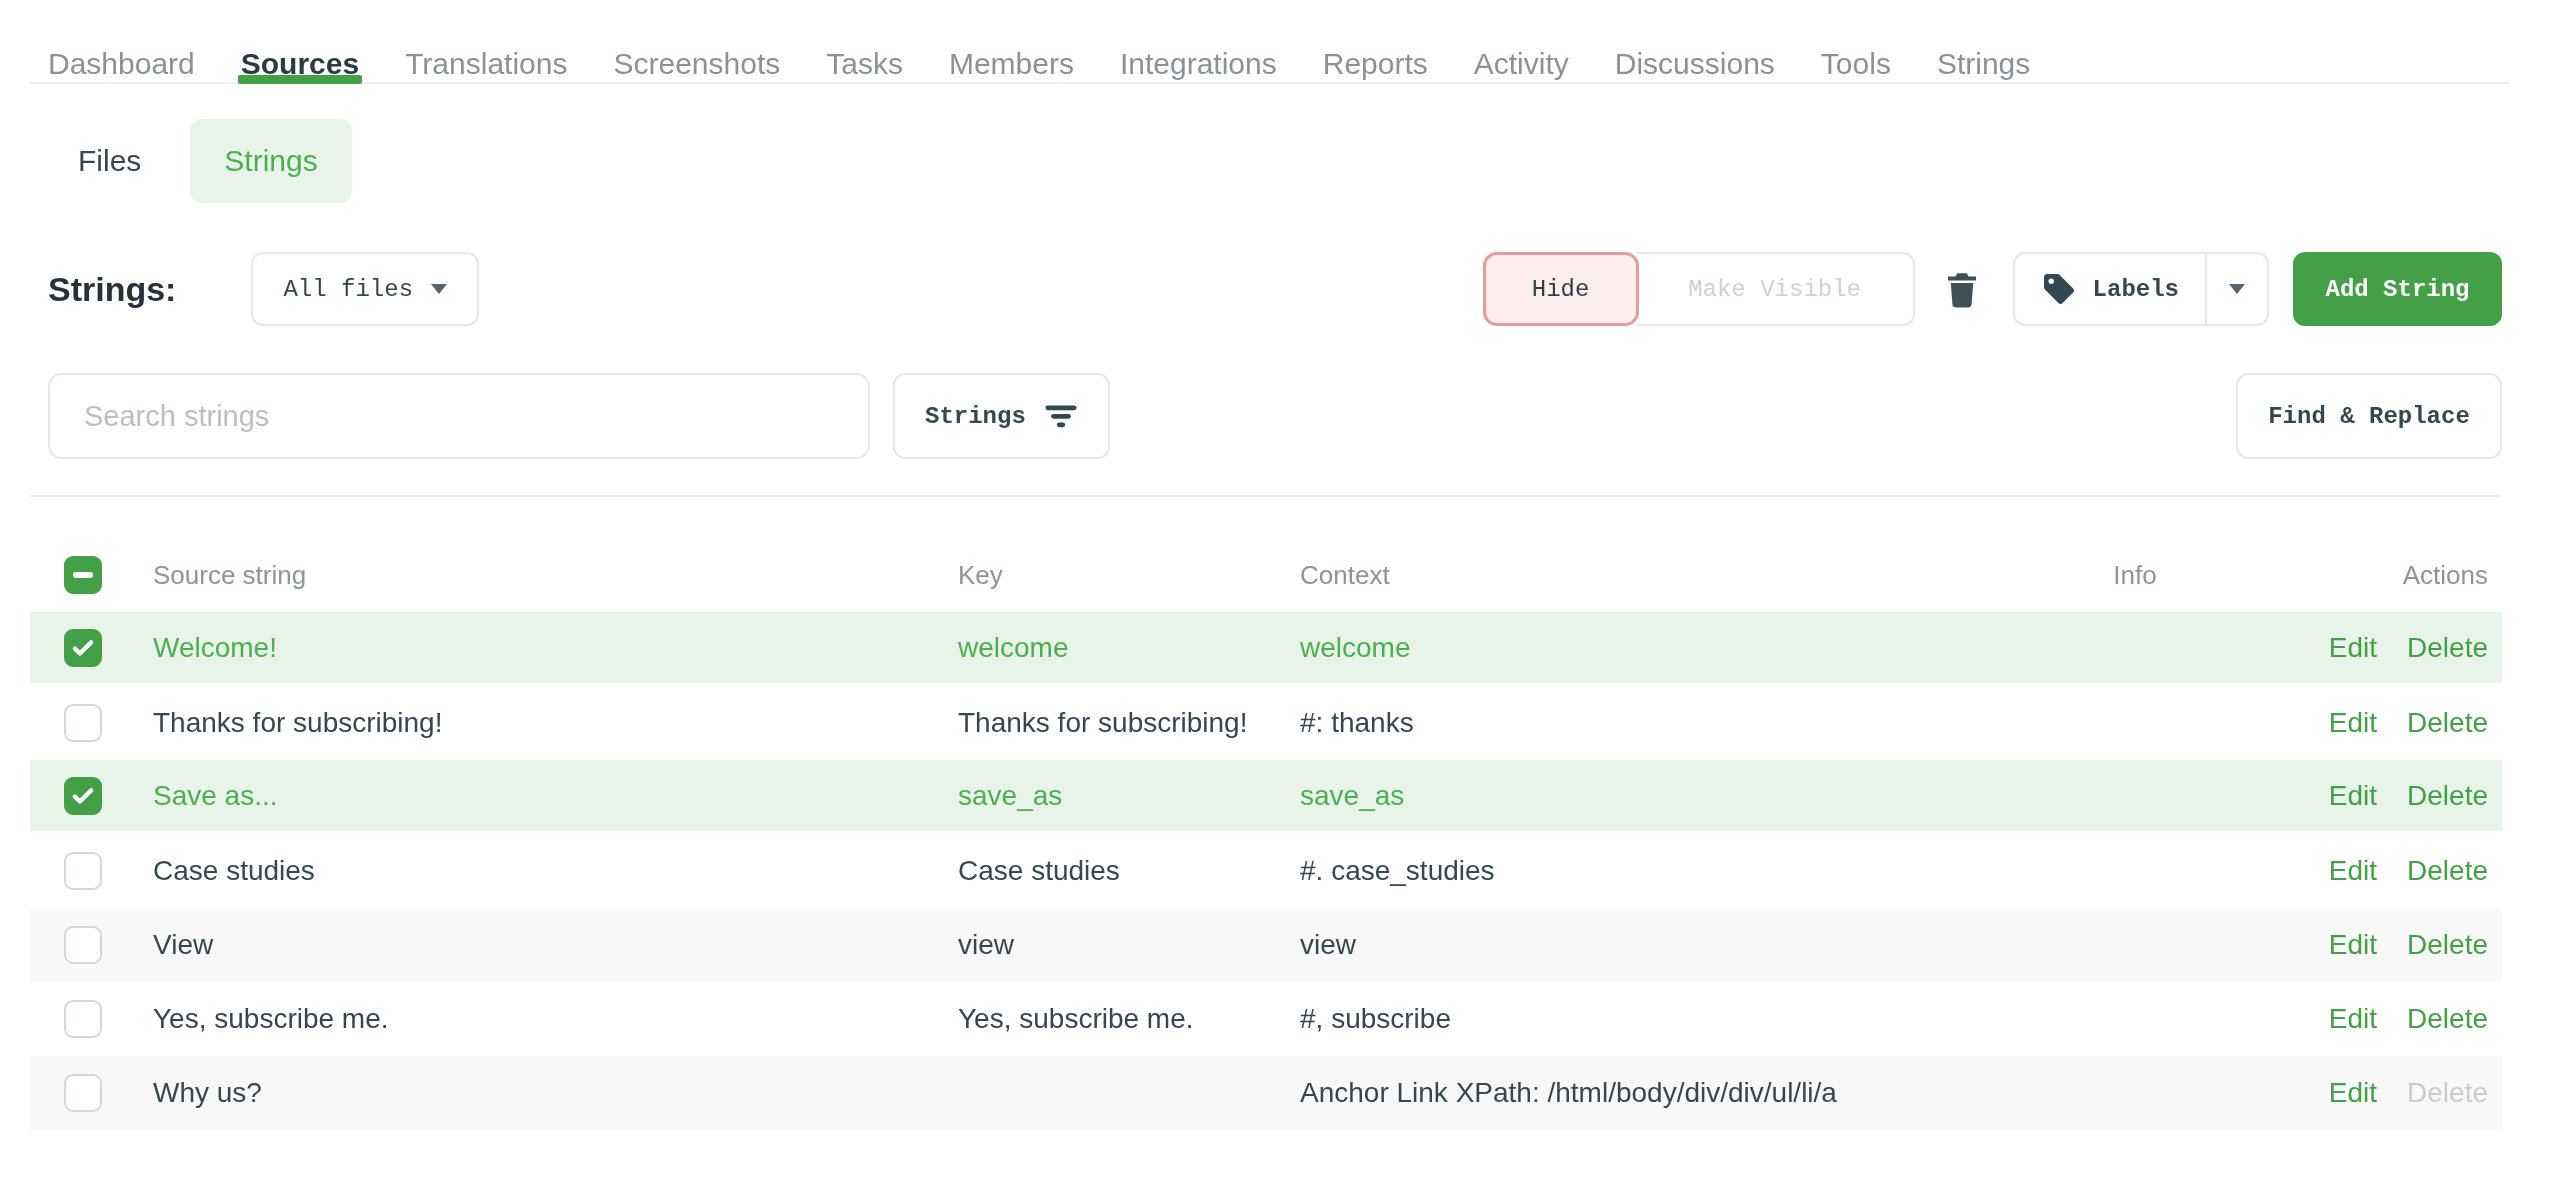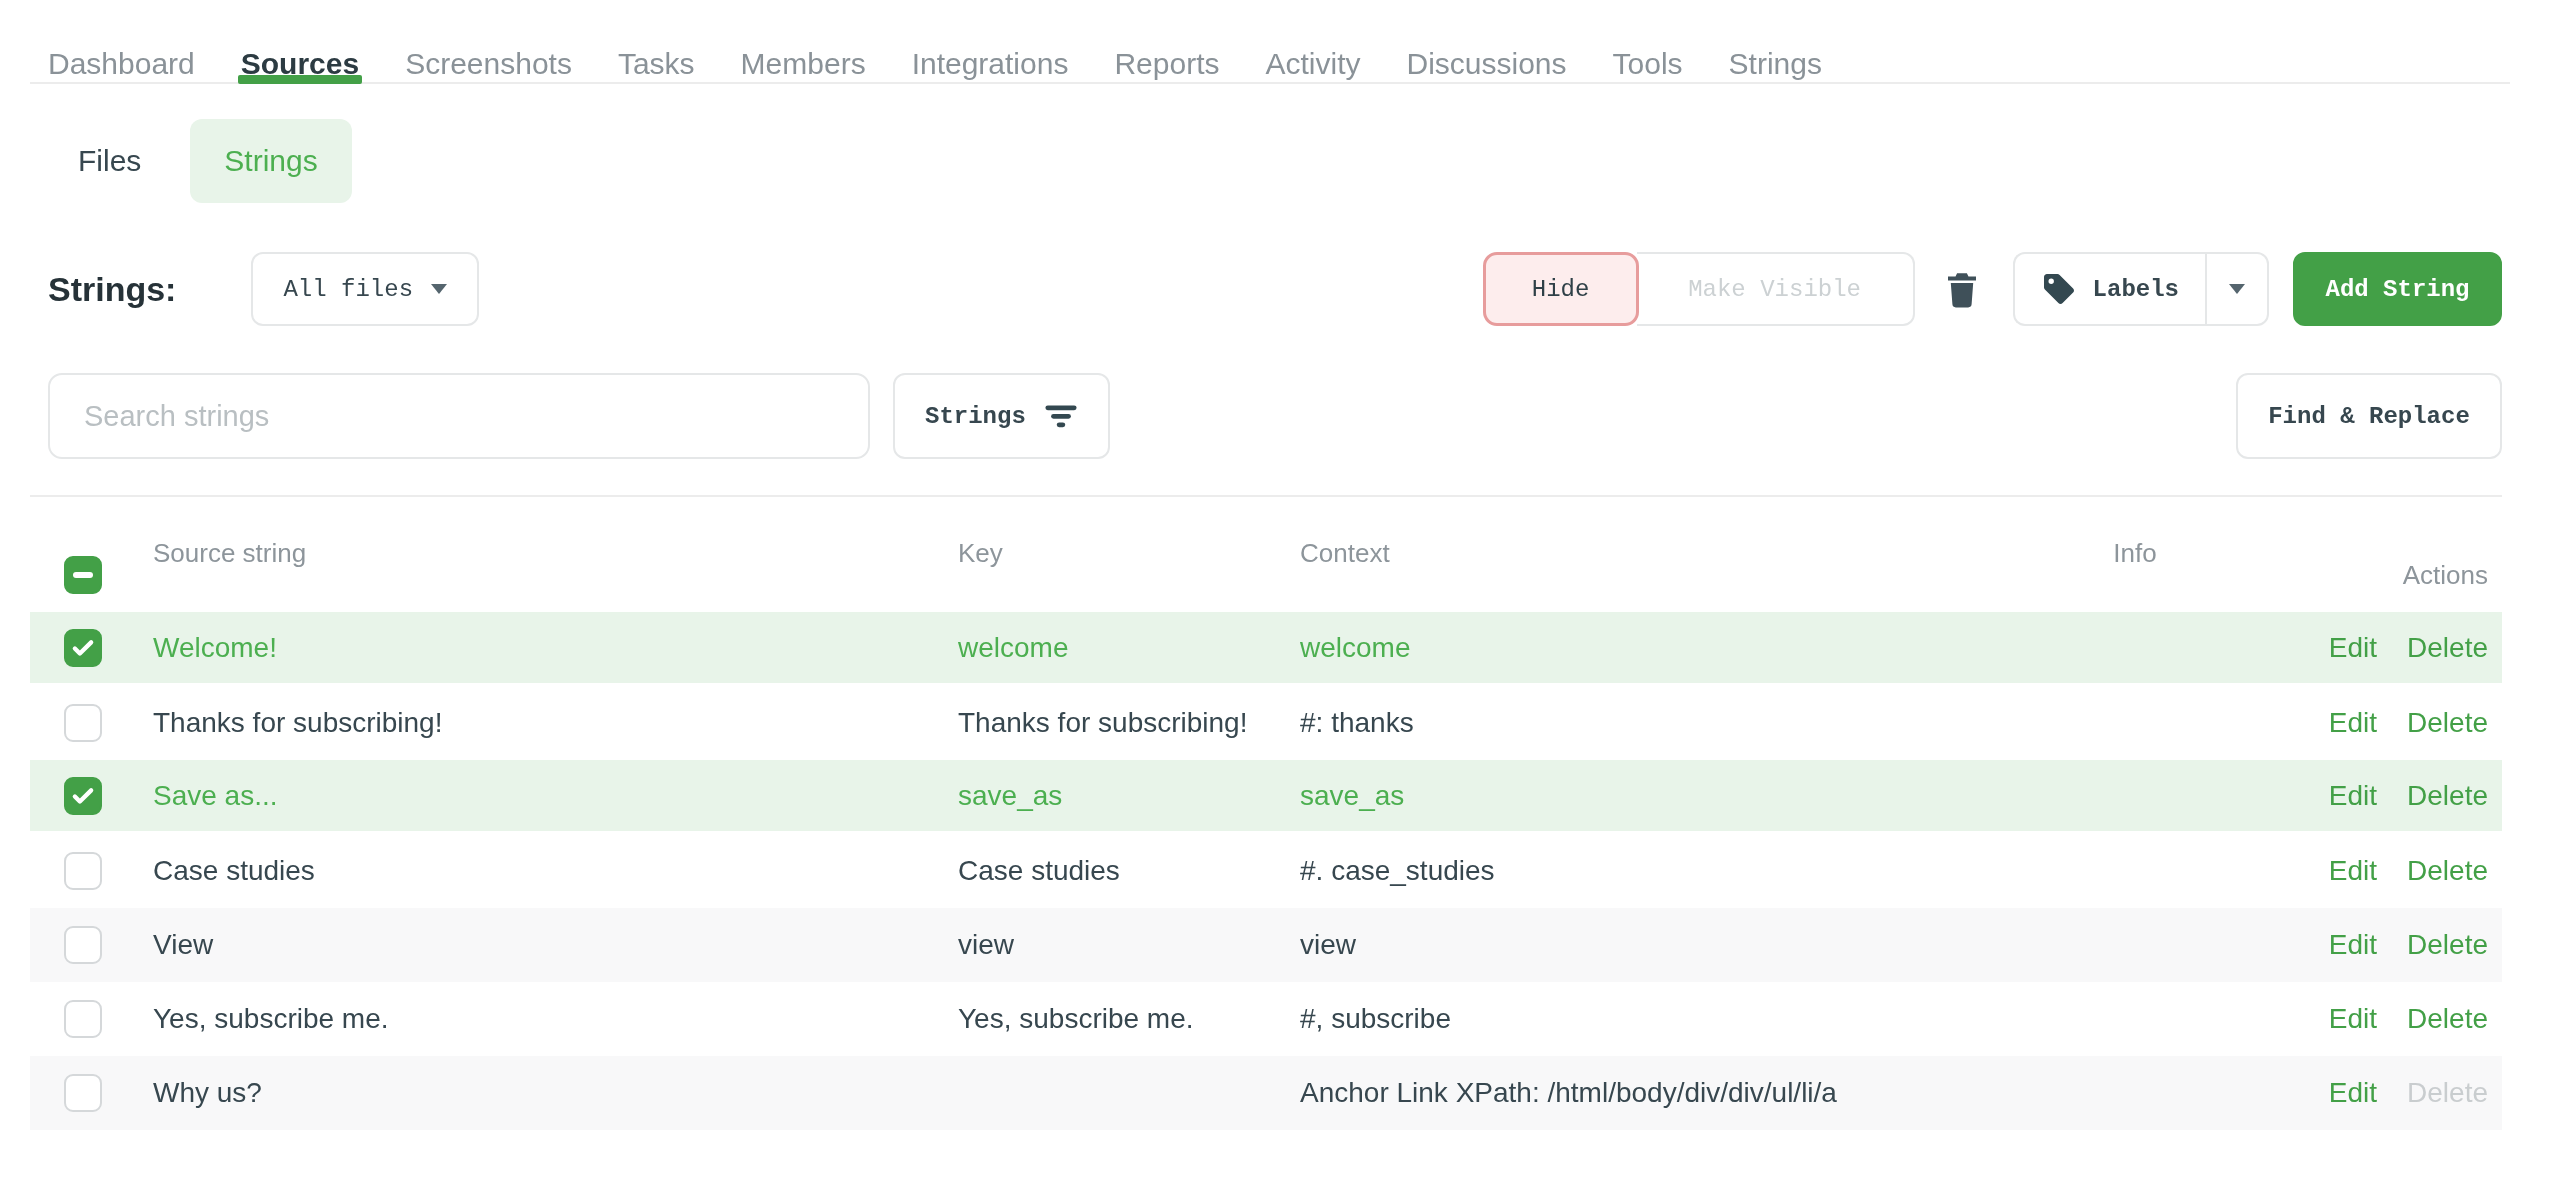--- a/index.html
+++ b/index.html
@@ -53,21 +53,21 @@
   
   .searchrow{display:flex;align-items:center;margin:47px 48px 0 48px}
   .search-input{width:822px;height:86px;border:2px solid var(--border);border-radius:14px;font-size:29px;
                 padding:6px 34px;color:var(--text-dark);font-family:inherit;outline:none;background:#fff}
   .search-input::placeholder{color:#b9bfc2}
   .filters-btn{margin-left:23px;height:86px;gap:18px;font-weight:700}
   .findreplace-btn{margin-left:auto;height:86px;width:266px;padding:0;font-weight:700}
   .divider{height:2px;background:#ececec;margin:36px 48px 0 30px}
   
   .table{margin:0 48px 0 30px}
-  .thead{display:flex;height:74px;margin-top:41px}
+  .thead{display:flex;align-items:center;height:74px;margin-top:41px}
   .trow{display:flex;align-items:center;height:74px}
   .trow.selected{background:var(--row-bg);border-bottom:3px solid #fff}
   .trow.striped{background:var(--stripe)}
   .col-check{width:123px;flex:none;display:flex;align-items:center}
   .col-source{width:805px;flex:none}
   .col-key{width:342px;flex:none}
   .col-context{width:715px;flex:none}
   .col-info{width:240px;flex:none}
   .col-actions{flex:1;display:flex;align-items:center;justify-content:flex-end;padding-right:14px;gap:30px}
   .cell{font-size:28px;color:var(--text-dark);white-space:nowrap;overflow:hidden}
@@ -83,20 +83,21 @@
   .link{font-size:28px;color:var(--accent);cursor:pointer}
   .link.disabled{color:var(--link-disabled);cursor:default}
 </style>
 </head>
 <body>
 
 <nav class="topnav">
   <ul id="nav-list">
       <li class="nav-item"><span>Dashboard</span></li>
       <li class="nav-item active"><span>Sources</span></li>
+      <li class="nav-item"><span>Translations</span></li>
       <li class="nav-item"><span>Screenshots</span></li>
       <li class="nav-item"><span>Tasks</span></li>
       <li class="nav-item"><span>Members</span></li>
       <li class="nav-item"><span>Integrations</span></li>
       <li class="nav-item"><span>Reports</span></li>
       <li class="nav-item"><span>Activity</span></li>
       <li class="nav-item"><span>Discussions</span></li>
       <li class="nav-item"><span>Tools</span></li>
       <li class="nav-item"><span>Strings</span></li>
     </ul>

